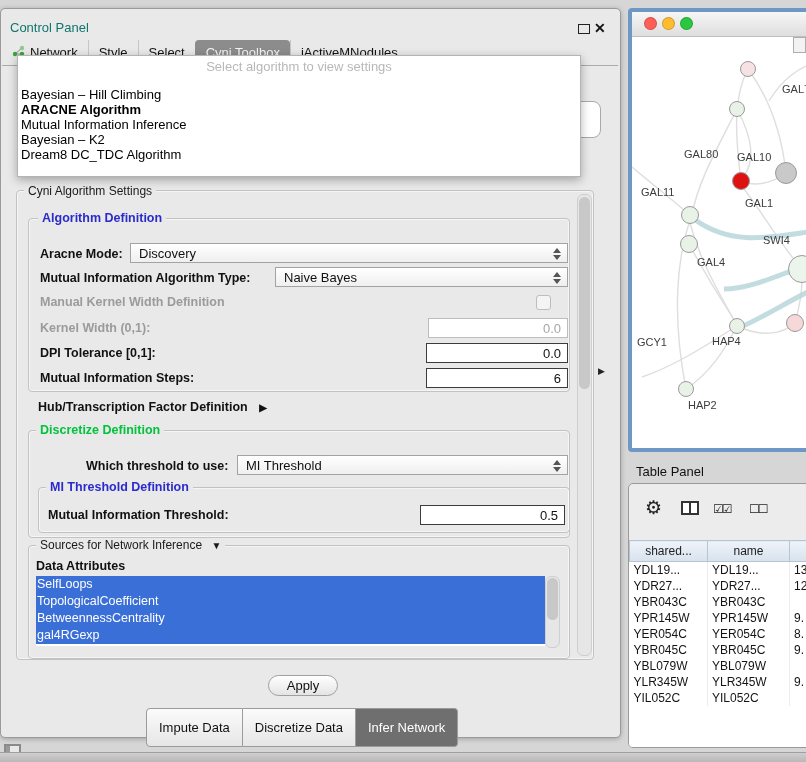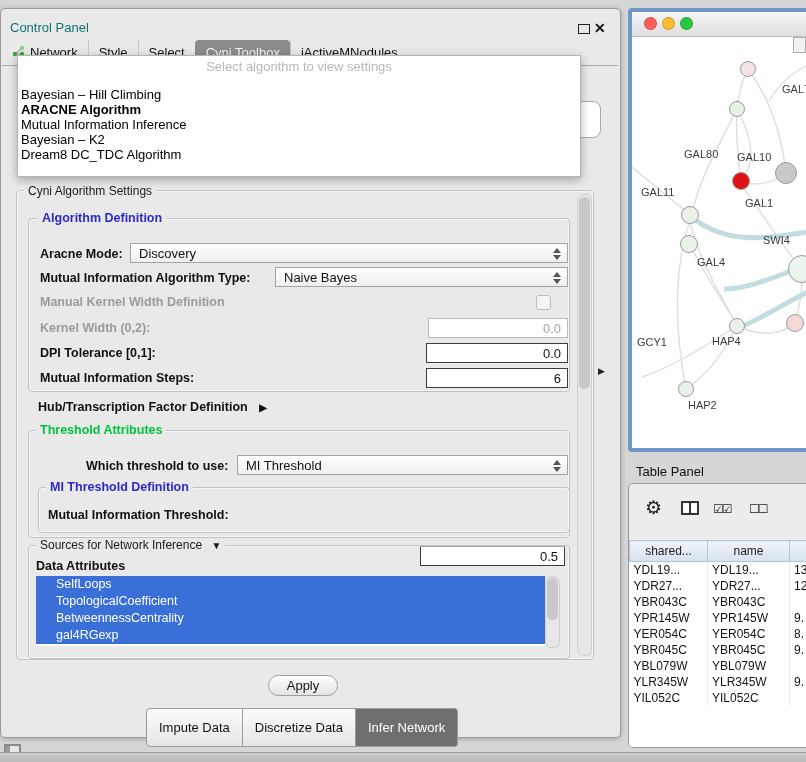--- a/index.html
+++ b/index.html
@@ -54,21 +54,21 @@
   .field{position:absolute;height:20px;background:#fff;border:1px solid #3c3c3c;font-size:13px;color:#111;
          padding:0 6px;box-sizing:border-box;display:flex;align-items:center;justify-content:flex-end;}
   .field.disabled{border-color:#bdbdbd;color:#a6a6a6;}
 
   .checkbox{position:absolute;width:13px;height:13px;background:#f4f4f4;border:1px solid #bdbdbd;border-radius:3px;}
 
   .arrow-glyph{font-size:10px;}
 
   
   #src-list{position:absolute;left:36px;top:576px;width:509px;height:70px;background:#fff;overflow:hidden;}
-  .src-item{height:17px;line-height:17px;background:#3a6fd8;color:#fff;font-size:12.5px;padding-left:20px;white-space:nowrap;}
+  .src-item{height:17px;line-height:17px;background:#3a6fd8;color:#fff;font-size:12.5px;padding-left:1px;white-space:nowrap;}
 
   .sb-track{position:absolute;background:#e6e6e6;border:1px solid #cfcfcf;border-radius:6px;}
   .sb-thumb{position:absolute;background:#c8c8c8;border-radius:6px;left:1px;right:1px;}
 
   #apply{position:absolute;left:268px;top:675px;width:70px;height:21px;border:1px solid #9f9f9f;border-radius:11px;
          background:linear-gradient(#ffffff,#e4e4e4);font-size:13px;color:#111;
          display:flex;align-items:center;justify-content:center;box-sizing:border-box;}
 
   #bottom-tabs{position:absolute;left:146px;top:708px;height:39px;display:flex;}
   .seg{font-size:13px;padding:0 12px;border:1px solid #9b9b9b;border-left:none;
@@ -181,48 +181,48 @@
 
   <div class="lbl" style="left:40px;top:271px;">Mutual Information Algorithm Type:</div>
   <div class="combo" style="left:275px;top:267px;width:293px;">
     <span>Naive Bayes</span>
     <span class="stepper"></span>
   </div>
 
   <div class="lbl disabled" style="left:40px;top:295px;">Manual Kernel Width Definition</div>
   <div class="checkbox" style="left:536px;top:295px;"></div>
 
-  <div class="lbl disabled" style="left:40px;top:321px;">Kernel Width (0,2):</div>
+  <div class="lbl disabled" style="left:40px;top:321px;">Kernel Width (0,1):</div>
   <div class="field disabled" style="left:428px;top:318px;width:140px;">0.0</div>
 
   <div class="lbl" style="left:40px;top:346px;">DPI Tolerance [0,1]:</div>
   <div class="field" style="left:426px;top:343px;width:142px;">0.0</div>
 
   <div class="lbl" style="left:40px;top:371px;">Mutual Information Steps:</div>
   <div class="field" style="left:426px;top:368px;width:142px;">6</div>
 
   <div class="lbl" style="left:38px;top:400px;">
     <span>Hub/Transcription Factor Definition</span>
     <span class="arrow-glyph" style="margin-left:8px;">▶</span>
   </div>
 
   <div class="group" style="left:28px;top:430px;width:540px;height:106px;"></div>
-  <div class="legend green" style="left:36px;top:423px;">Threshold Attributes</div>
+  <div class="legend green" style="left:36px;top:423px;">Discretize Definition</div>
 
   <div class="lbl" style="left:86px;top:459px;">Which threshold to use:</div>
   <div class="combo" style="left:237px;top:455px;width:331px;">
     <span>MI Threshold</span>
     <span class="stepper"></span>
   </div>
 
   <div class="group" style="left:38px;top:487px;width:530px;height:44px;"></div>
   <div class="legend blue" style="left:46px;top:480px;">MI Threshold Definition</div>
 
   <div class="lbl" style="left:48px;top:508px;">Mutual Information Threshold:</div>
-  <div class="field" style="left:420px;top:505px;width:145px;margin-top:41px;">0.5</div>
+  <div class="field" style="left:420px;top:505px;width:145px;">0.5</div>
 
   <div class="group" style="left:28px;top:545px;width:540px;height:112px;"></div>
   <div class="legend" style="left:36px;top:538px;">
     <span>Sources for Network Inference</span>
     <span class="arrow-glyph" style="margin-left:6px;">▼</span>
   </div>
   <div class="lbl" style="left:36px;top:559px;">Data Attributes</div>
 
   <div id="src-list">
     <div class="src-item">SelfLoops</div>

